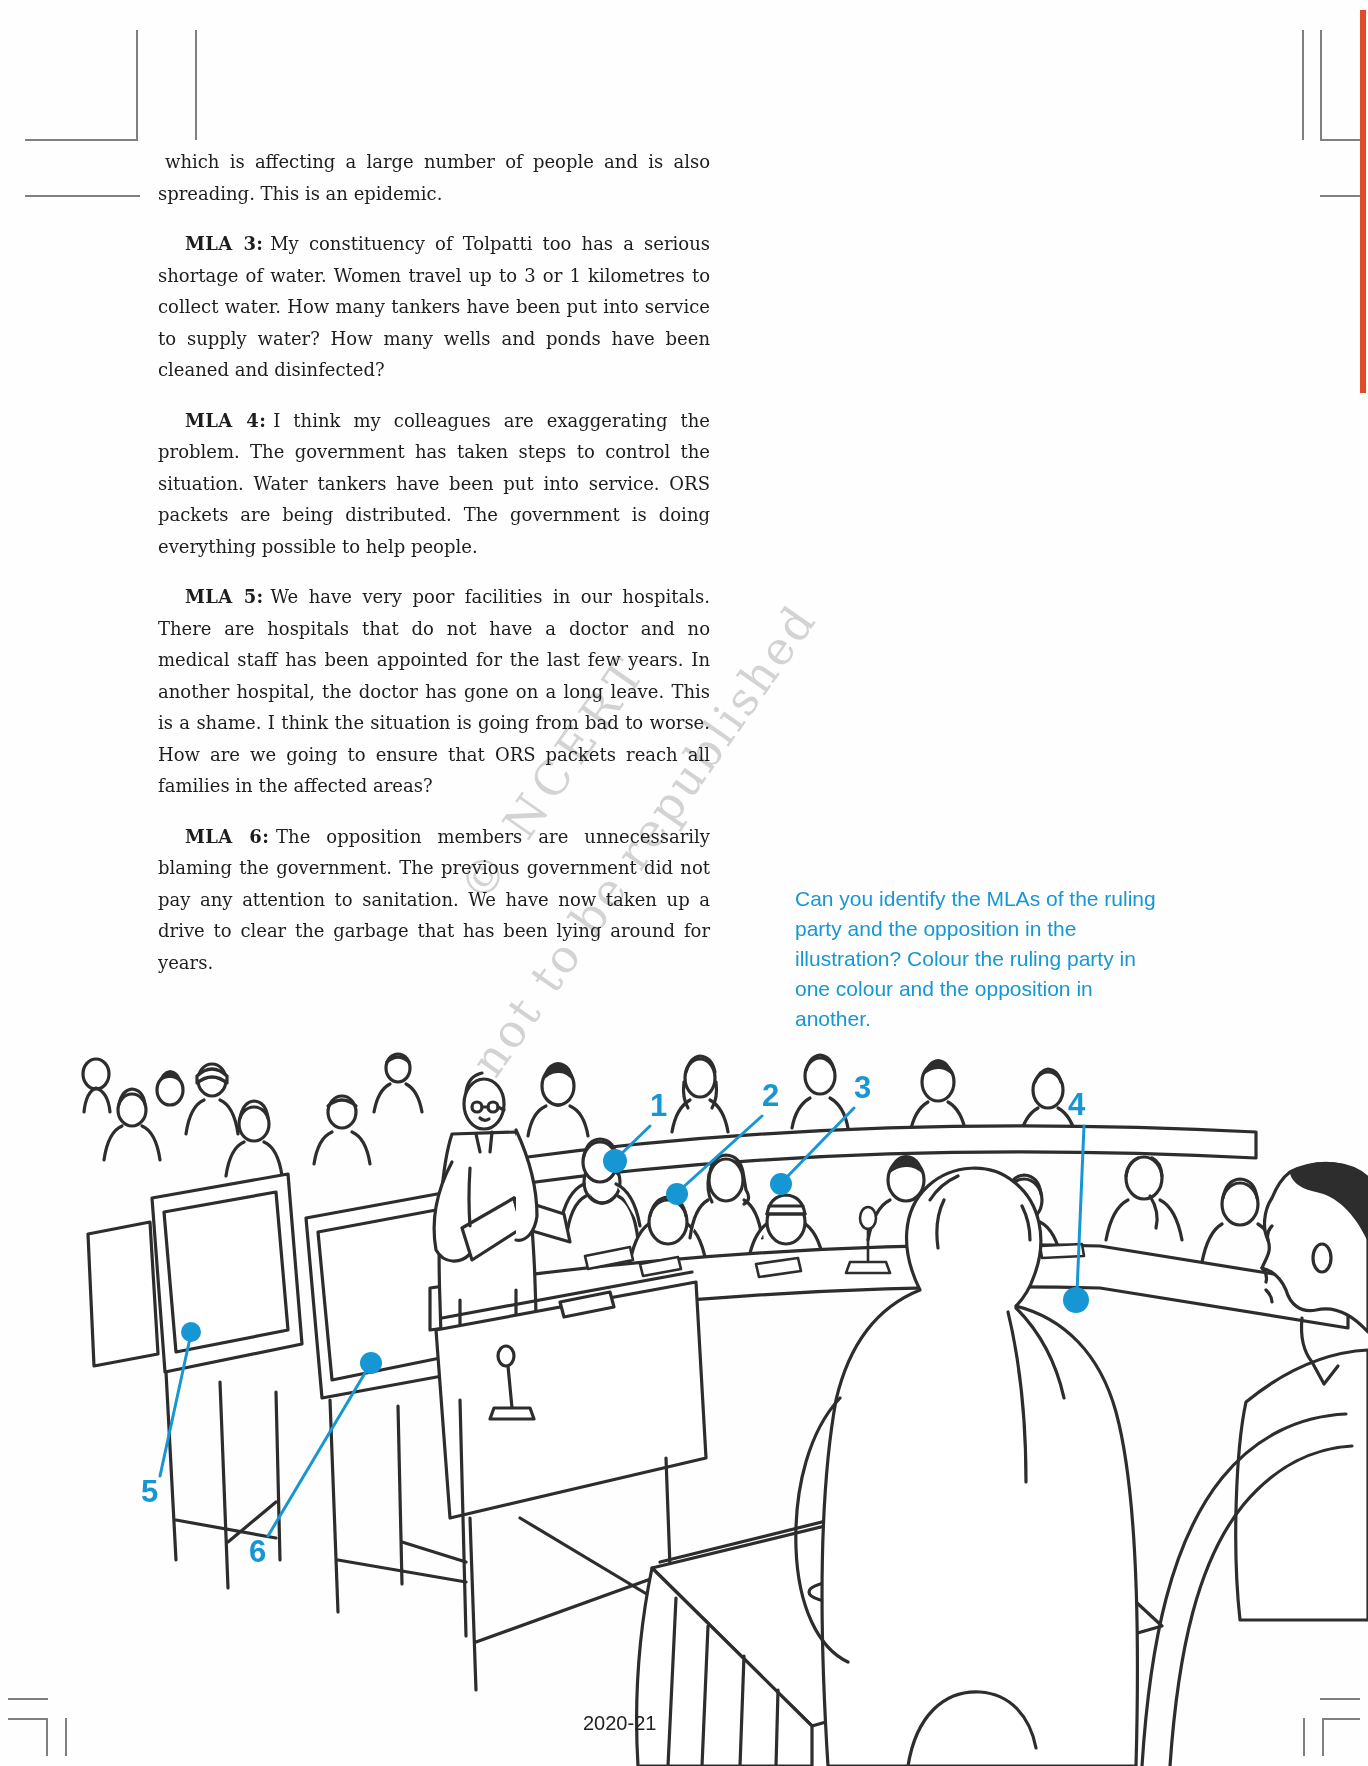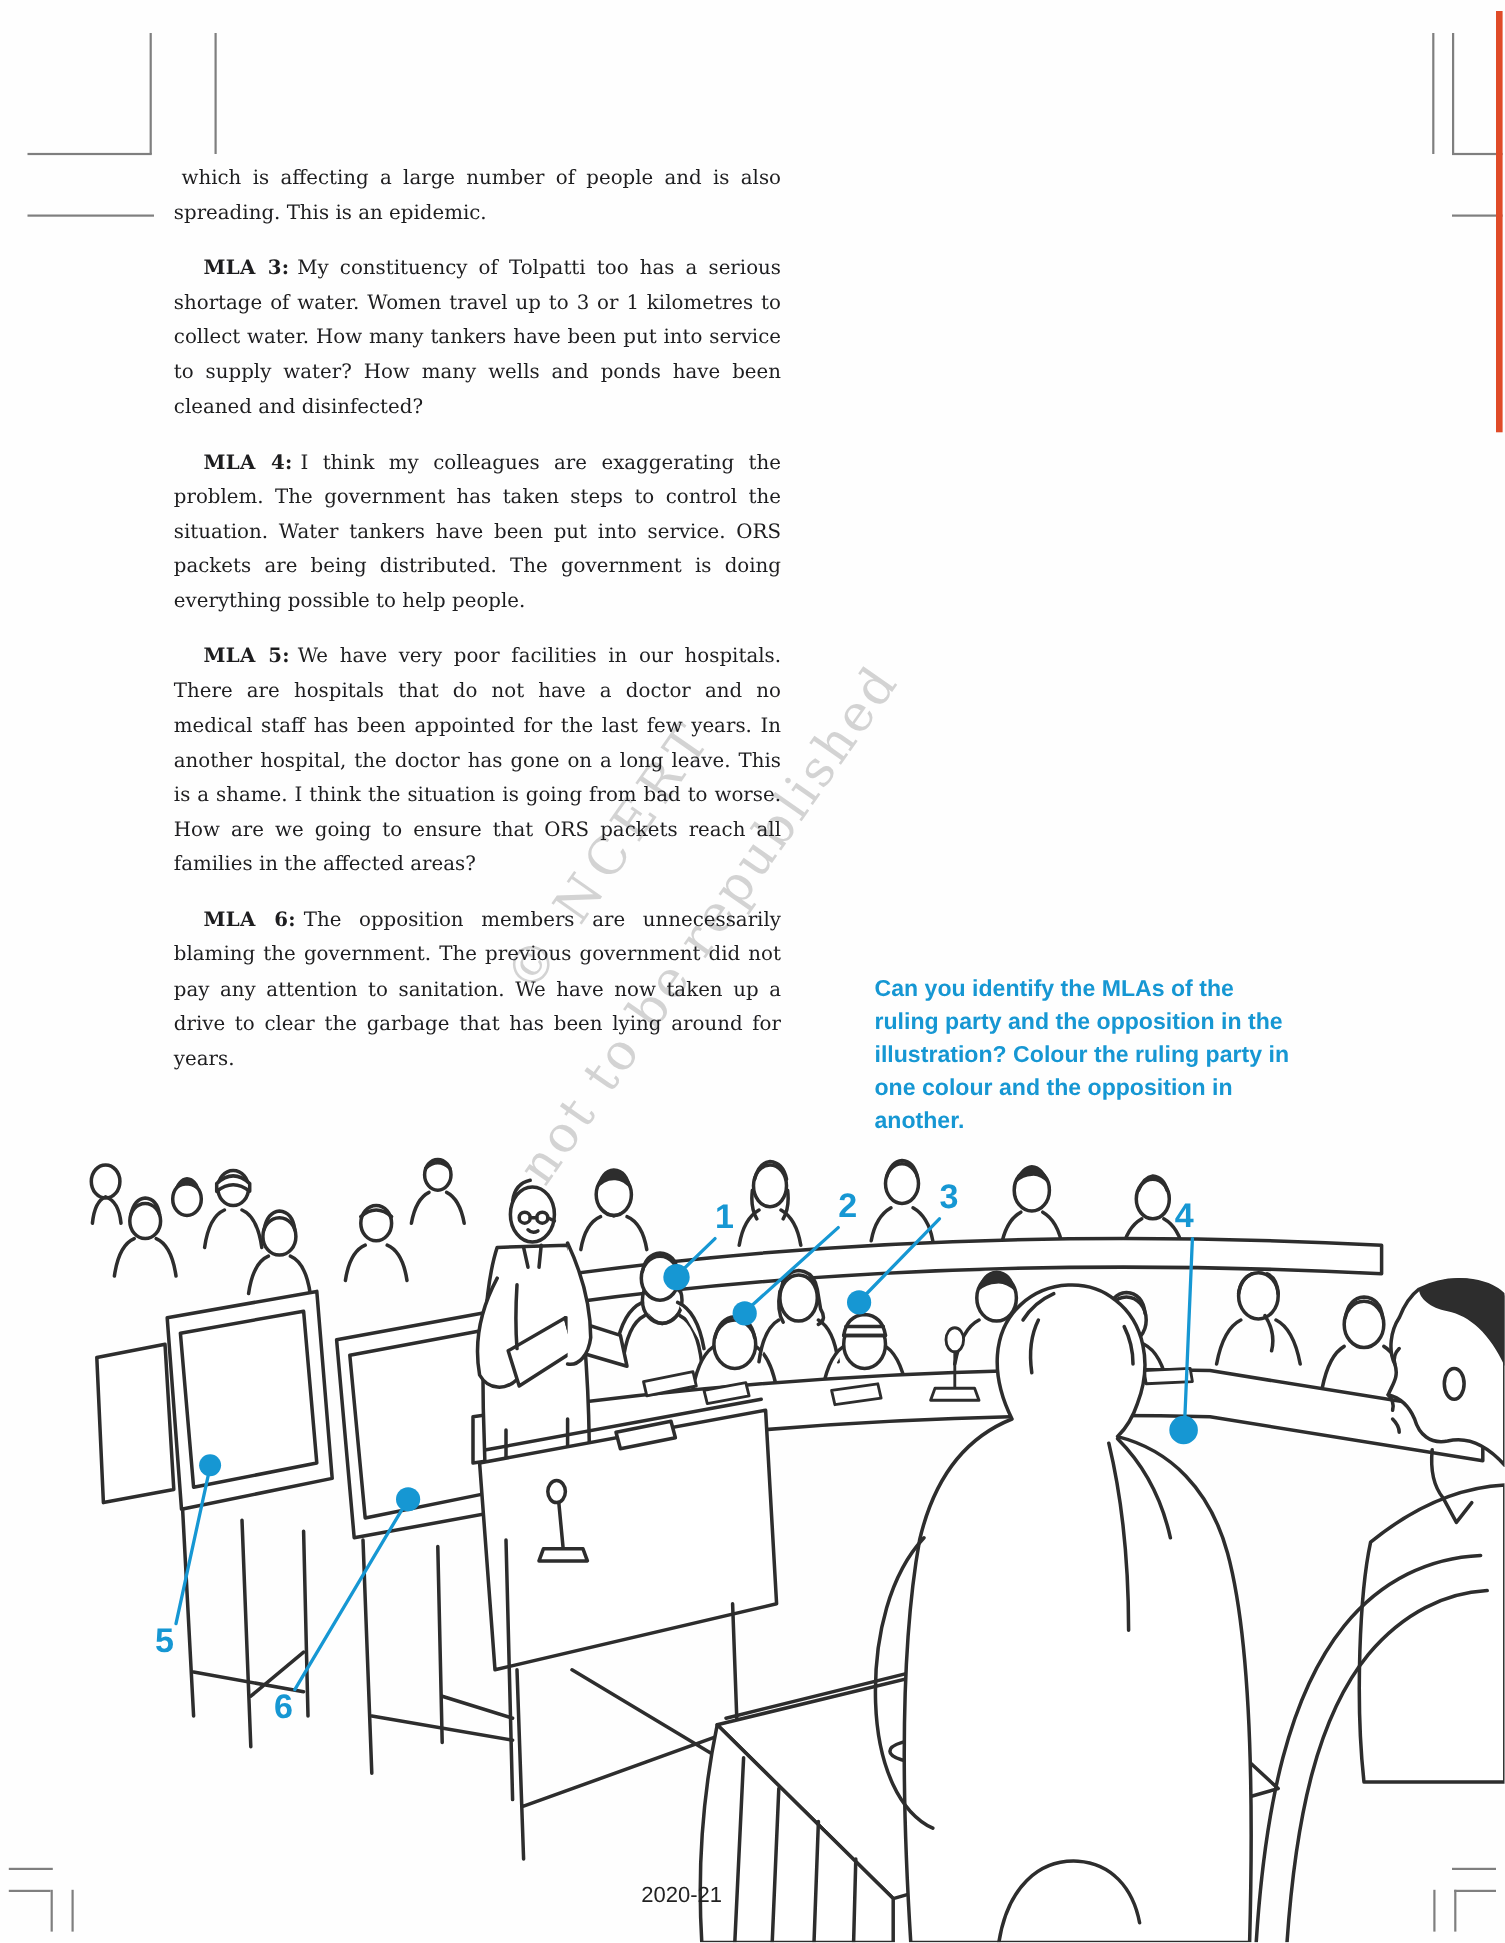--- a/index.html
+++ b/index.html
@@ -7,21 +7,21 @@
         font-family:"Liberation Sans",sans-serif;}
   
   #text-col{position:absolute;left:158px;top:146px;width:552px;color:#1d1d1f;
             font-family:"DejaVu Serif",serif;font-size:18px;line-height:31.5px;
             text-align:justify;}
   #text-col p{margin:0 0 19px 0;text-indent:27px;}
   #text-col p.first{text-indent:0;}
   #text-col b{margin-right:7px;letter-spacing:.3px;margin-top:45px;}
   
   #side-question{position:absolute;left:795px;top:884px;width:378px;
-                 color:#1697d3;font-weight:bold;font-size:21px;line-height:30px;}
+                 color:#1697d3;font-weight:normal;font-size:21px;line-height:30px;}
   
   #watermark{position:absolute;left:255px;top:690px;width:720px;height:260px;
              transform:rotate(-55deg);transform-origin:50% 50%;
              color:#a9a9a9;opacity:.5;text-align:center;pointer-events:none;
              font-family:"DejaVu Serif",serif;}
   #watermark .w1{font-size:46px;letter-spacing:8px;line-height:110px;}
   #watermark .w2{font-size:46px;letter-spacing:3px;line-height:110px;}
   
   #illustration{position:absolute;left:0;top:1040px;width:1368px;height:726px;}
   .callout-num{position:absolute;color:#1697d3;font-weight:bold;font-size:31px;

